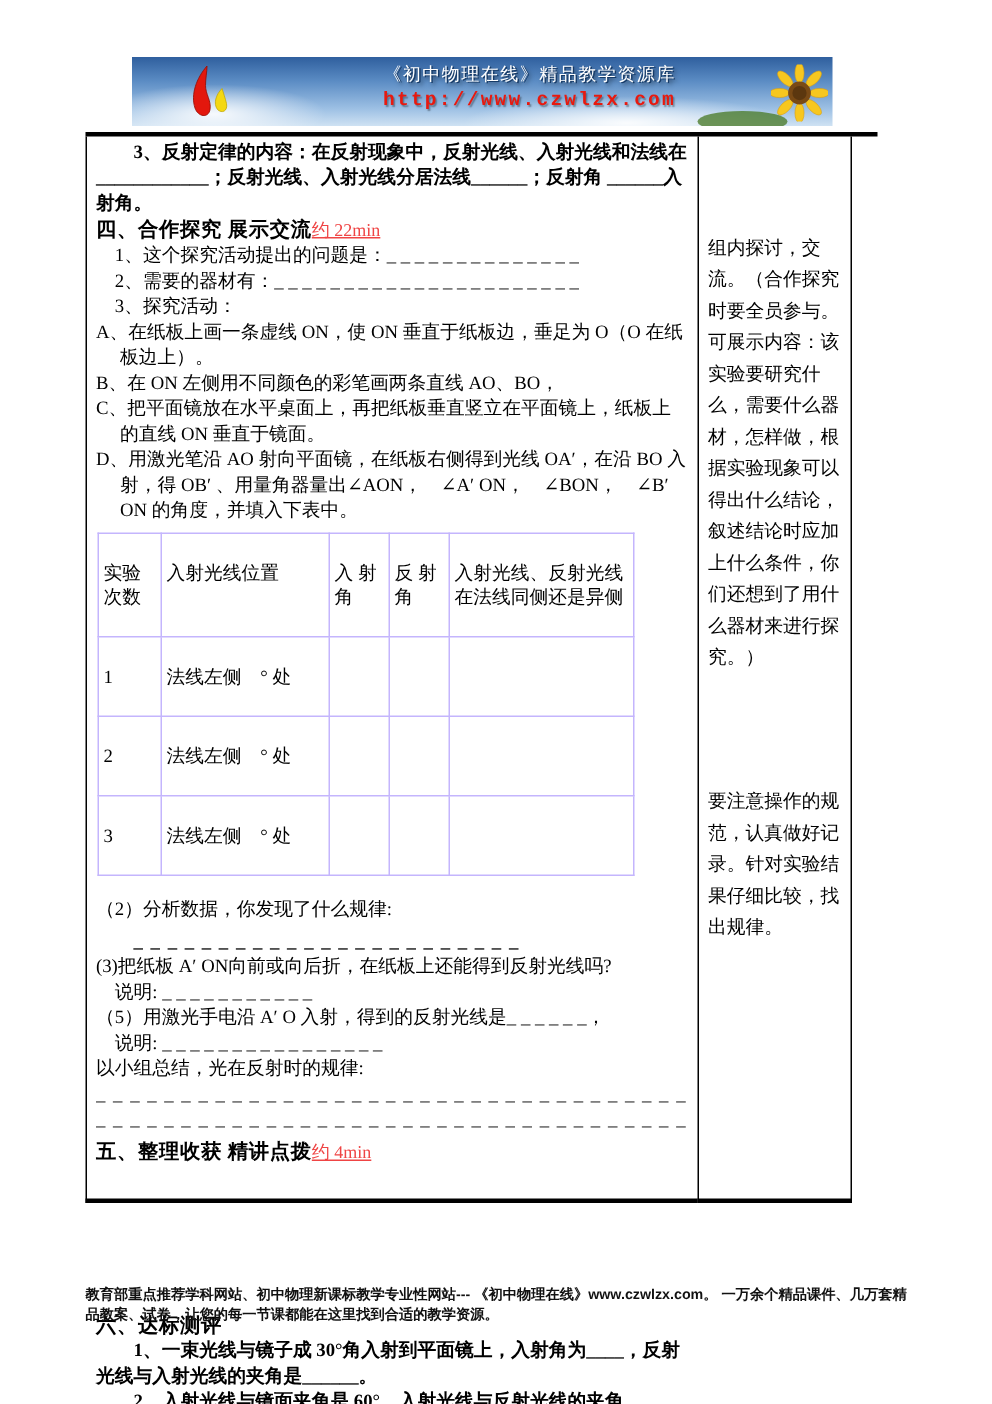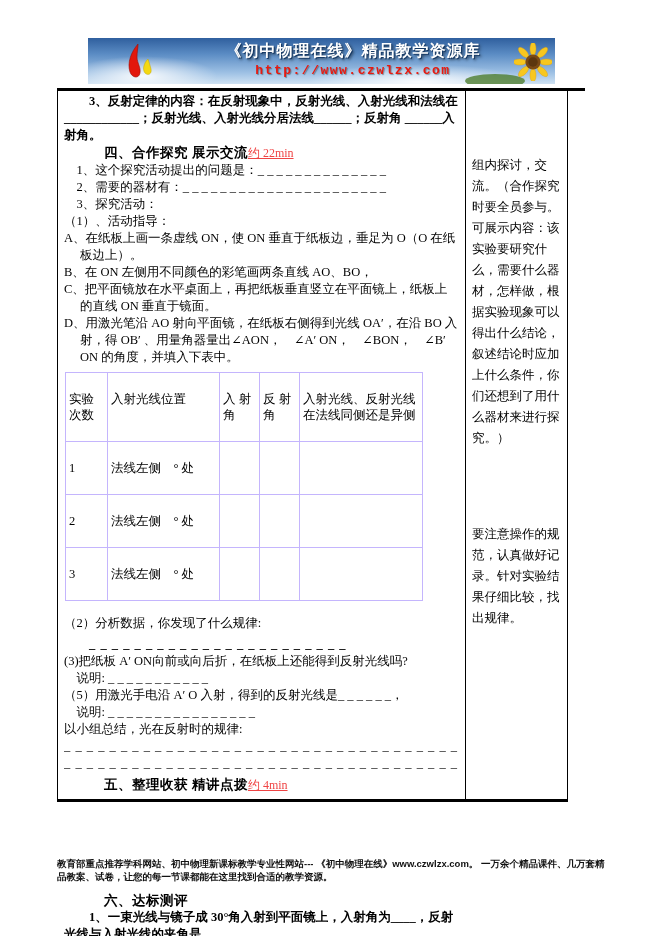--- a/index.html
+++ b/index.html
@@ -10,21 +10,21 @@
   
   .banner { position:absolute; left:88px; top:38px; width:467px; height:46px;
             background:linear-gradient(180deg,#2f5f9e 0%,#5b8cc4 35%,#9dc0e4 75%,#cfe2f3 100%);
             overflow:hidden; }
   .cloud { position:absolute; border-radius:50%;
            background:radial-gradient(ellipse at center, rgba(255,255,255,.9) 0%, rgba(255,255,255,0) 70%); }
   .cloud.c1 { left:-20px; top:18px; width:150px; height:40px; }
   .cloud.c2 { left:220px; top:26px; width:220px; height:36px; }
   .banner-logo { position:absolute; left:36px; top:5px; width:34px; height:38px; }
   .banner-textwrap { position:absolute; left:110px; top:3px; width:310px; text-align:center; }
-  .banner-title { color:#fff; font-weight:bold; font-size:16px; letter-spacing:1px; white-space:nowrap;
+  .banner-title { color:#fff; font-weight:normal; font-size:12px; letter-spacing:1px; white-space:nowrap;
                   text-shadow:1px 1px 0 #163a66, 2px 2px 3px rgba(0,0,0,.55); }
   .banner-url { color:#e8190f; font-family:"Liberation Mono","DejaVu Sans Mono",monospace;
                 font-size:13px; font-weight:bold; letter-spacing:1.5px; margin-top:1px;
                 text-shadow:1px 1px 1px rgba(0,0,0,.35); }
   .sunflower { position:absolute; right:3px; top:5px; width:38px; height:38px; }
   .grass { position:absolute; right:30px; bottom:-4px; width:60px; height:14px; border-radius:50%;
            background:#4d7d2e; opacity:.8; }
 
   
   .top-border { position:absolute; left:57px; top:88px; width:528px; height:3px; background:#000; }
@@ -34,21 +34,21 @@
   .side-cell { width:103px; border-left:1px solid #000; border-right:1px solid #000;
                border-bottom:3px solid #000; position:relative;
                font-size:12.5px; line-height:21px; }
   .side-note { position:absolute; left:6px; right:4px; }
   .side-note.n1 { top:64px; }
   .side-note.n2 { top:433px; }
 
   .indent2 { text-indent:2em;font-weight:bold; }
   .indent1 { text-indent:1em; }
   .hang { padding-left:16px; text-indent:-16px; }
-  .h-sec { font-weight:bold; font-size:13.5px; letter-spacing:.5px;margin-left:40px; }
+  .h-sec { font-weight:bold; font-size:13.5px; letter-spacing:.5px; }
   .time-red { color:#ef4444; font-weight:normal; font-size:12px; text-decoration:underline;
               font-family:"Liberation Serif",serif; letter-spacing:0; }
   .blank-line { letter-spacing:1px; white-space:nowrap; overflow:hidden; }
 
   
   table.exp { border-collapse:collapse; margin:6px 0 0 1px; table-layout:fixed; width:358px;
               font-size:12.5px; }
   table.exp td { border:1px solid #c4b5fd; padding:18px 3px; vertical-align:top; line-height:16px;margin-left:29px; }
   table.exp tr.hdr td { height:34px; }
   table.exp tr.data td { height:17px; }
@@ -99,21 +99,20 @@
   <div class="doc">
 
     <div class="main-cell">
       <p class="indent2">3、反射定律的内容：在反射现象中，反射光线、入射光线和法线在____________；反射光线、入射光线分居法线______；反射角 ______入射角。</p>
 
       <p><span class="h-sec">四、合作探究 展示交流</span><span class="time-red">约 22min</span></p>
 
       <p class="indent1">1、这个探究活动提出的问题是：_ _ _ _ _ _ _ _ _ _ _ _ _ _</p>
       <p class="indent1">2、需要的器材有：_ _ _ _ _ _ _ _ _ _ _ _ _ _ _ _ _ _ _ _ _ _</p>
       <p class="indent1">3、探究活动：</p>
-      <p>（1）、活动指导：</p>
 
       <p class="hang">A、在纸板上画一条虚线 ON，使 ON 垂直于纸板边，垂足为 O（O 在纸板边上）。</p>
       <p class="hang">B、在 ON 左侧用不同颜色的彩笔画两条直线 AO、BO，</p>
       <p class="hang">C、把平面镜放在水平桌面上，再把纸板垂直竖立在平面镜上，纸板上的直线 ON 垂直于镜面。</p>
       <p class="hang">D、用激光笔沿 AO 射向平面镜，在纸板右侧得到光线 OA′，在沿 BO 入射，得 OB′ 、用量角器量出∠AON，　∠A′ ON，　∠BON，　∠B′ ON 的角度，并填入下表中。</p>
 
       <table class="exp">
         <colgroup>
             <col style="width:42px">
             <col style="width:112px">

